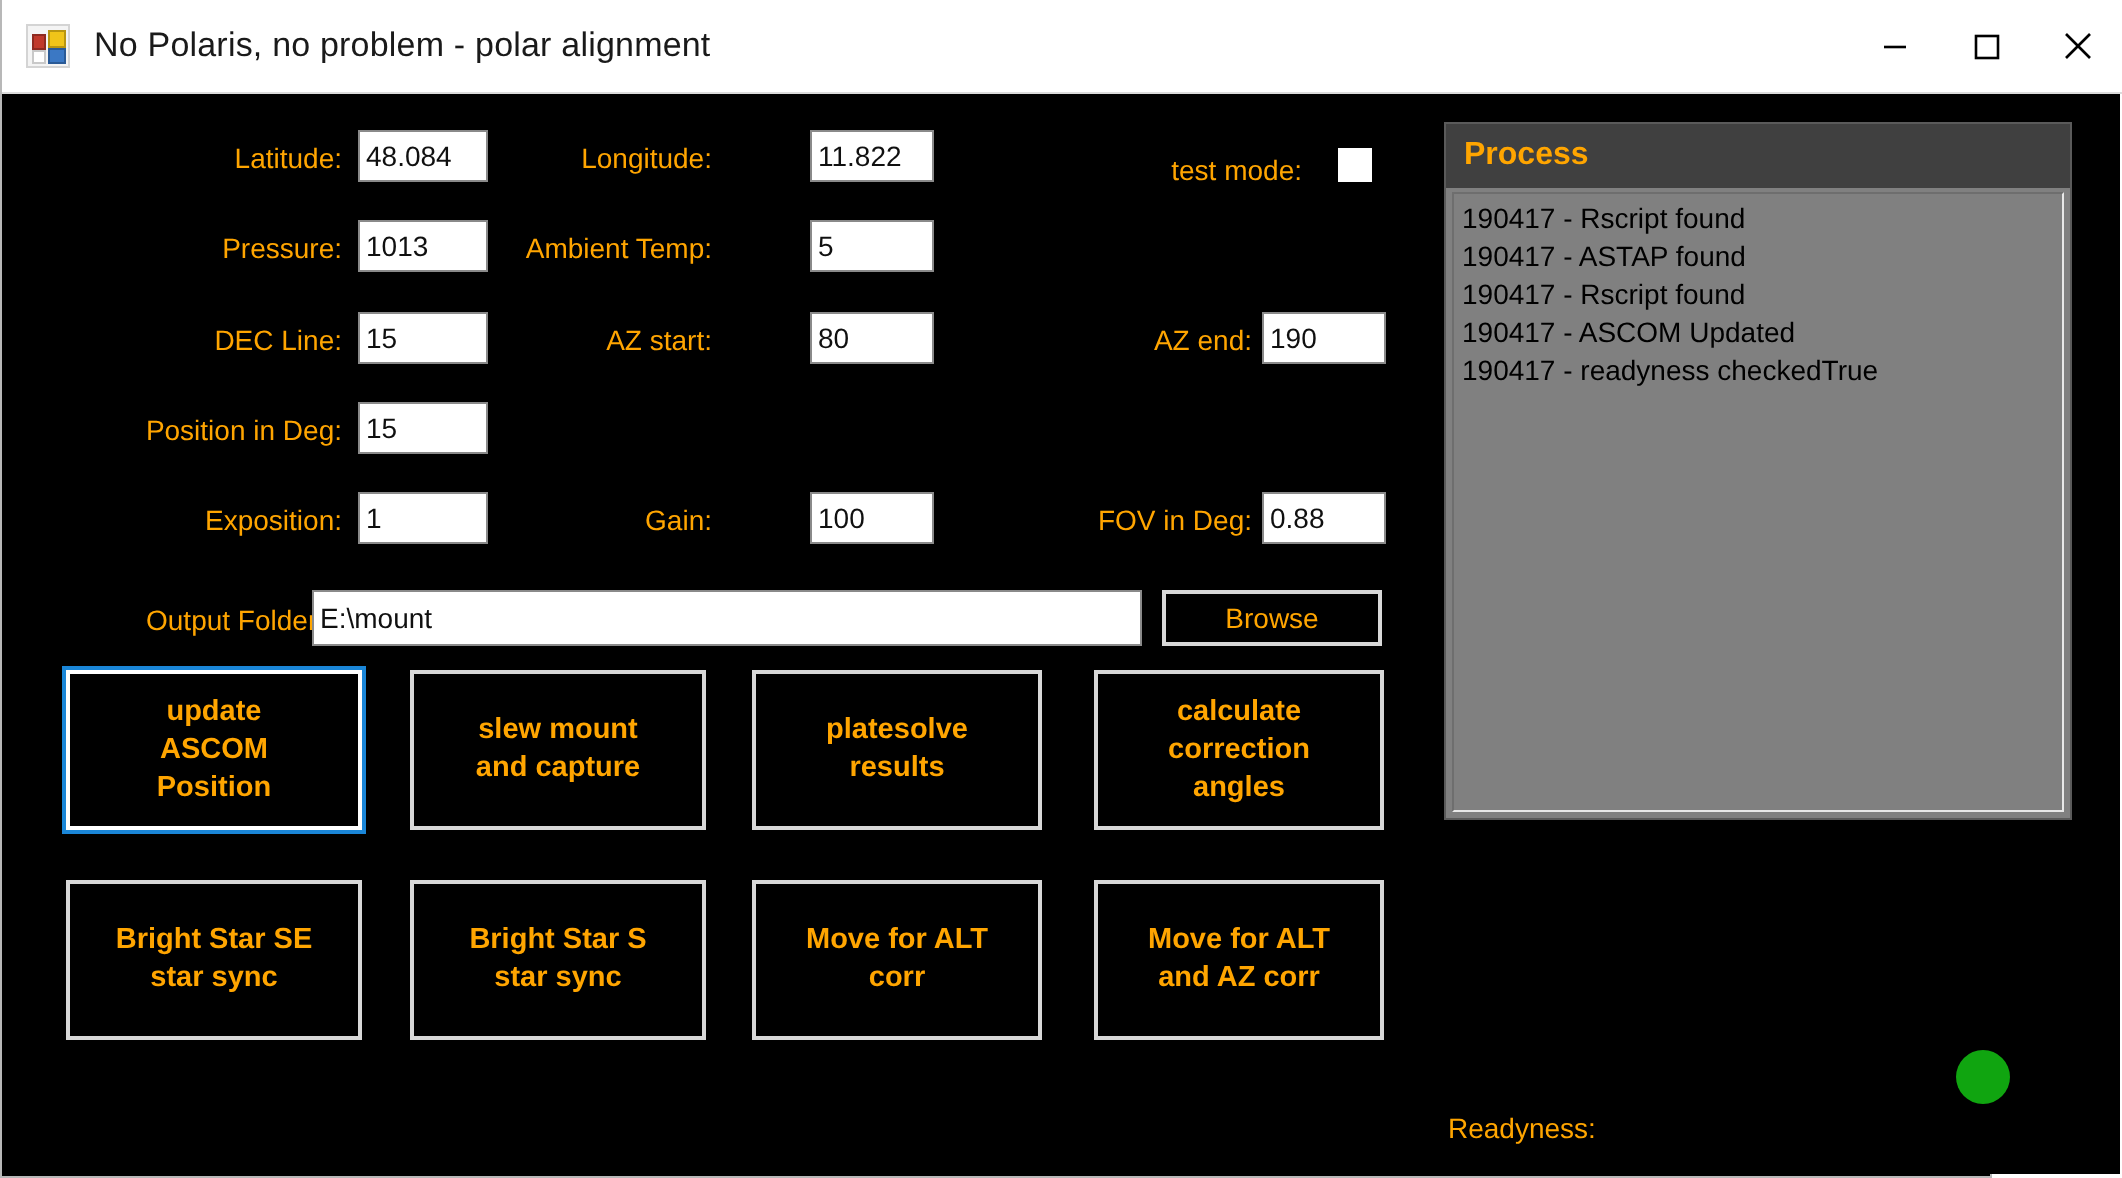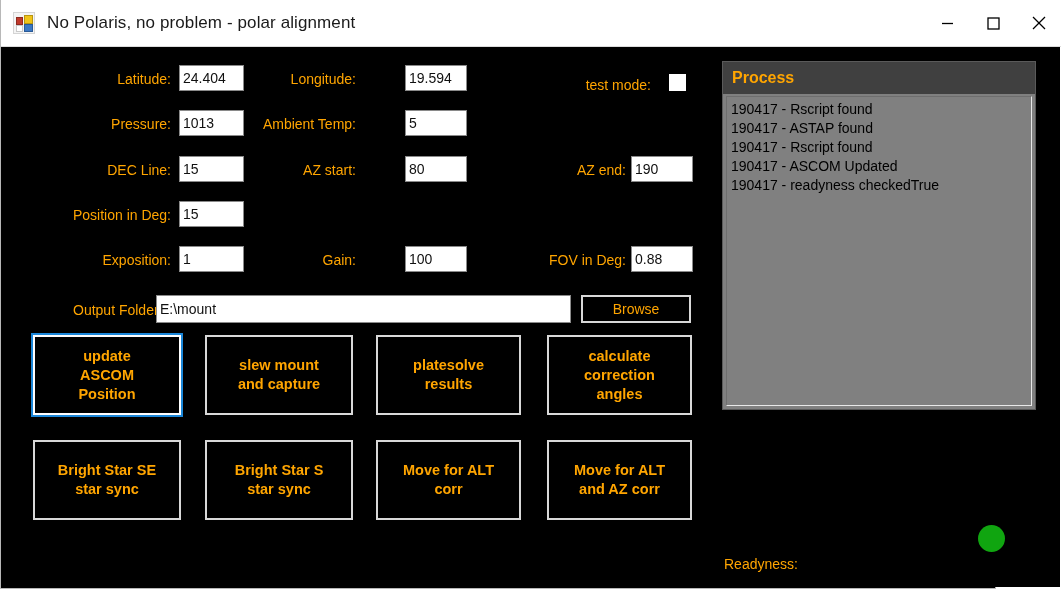--- a/index.html
+++ b/index.html
@@ -220,24 +220,24 @@
       <svg width="14" height="14" viewBox="0 0 14 14">
         <line x1="1" y1="1" x2="13" y2="13" stroke="#000" stroke-width="1.3"></line>
         <line x1="13" y1="1" x2="1" y2="13" stroke="#000" stroke-width="1.3"></line>
       </svg>
     </div>
   </div>
 
   <div class="client">
 
     <div class="lbl" style="left:60px; top:23px; width:110px;">Latitude:</div>
-    <div class="tbx" style="left:178px; top:18px; width:65px;">24.404</div>
+    <div class="tbx" style="left:178px; top:18px; width:65px;">48.084</div>
 
     <div class="lbl" style="left:240px; top:23px; width:115px;">Longitude:</div>
-    <div class="tbx" style="left:404px; top:18px; width:62px;">19.594</div>
+    <div class="tbx" style="left:404px; top:18px; width:62px;">11.822</div>
 
     <div class="lbl" style="left:510px; top:29px; width:140px;">test mode:</div>
     <div class="chk" style="left:668px; top:27px;"></div>
 
     <div class="lbl" style="left:60px; top:68px; width:110px;">Pressure:</div>
     <div class="tbx" style="left:178px; top:63px; width:65px;">1013</div>
 
     <div class="lbl" style="left:240px; top:68px; width:115px;">Ambient Temp:</div>
     <div class="tbx" style="left:404px; top:63px; width:62px;">5</div>
 

